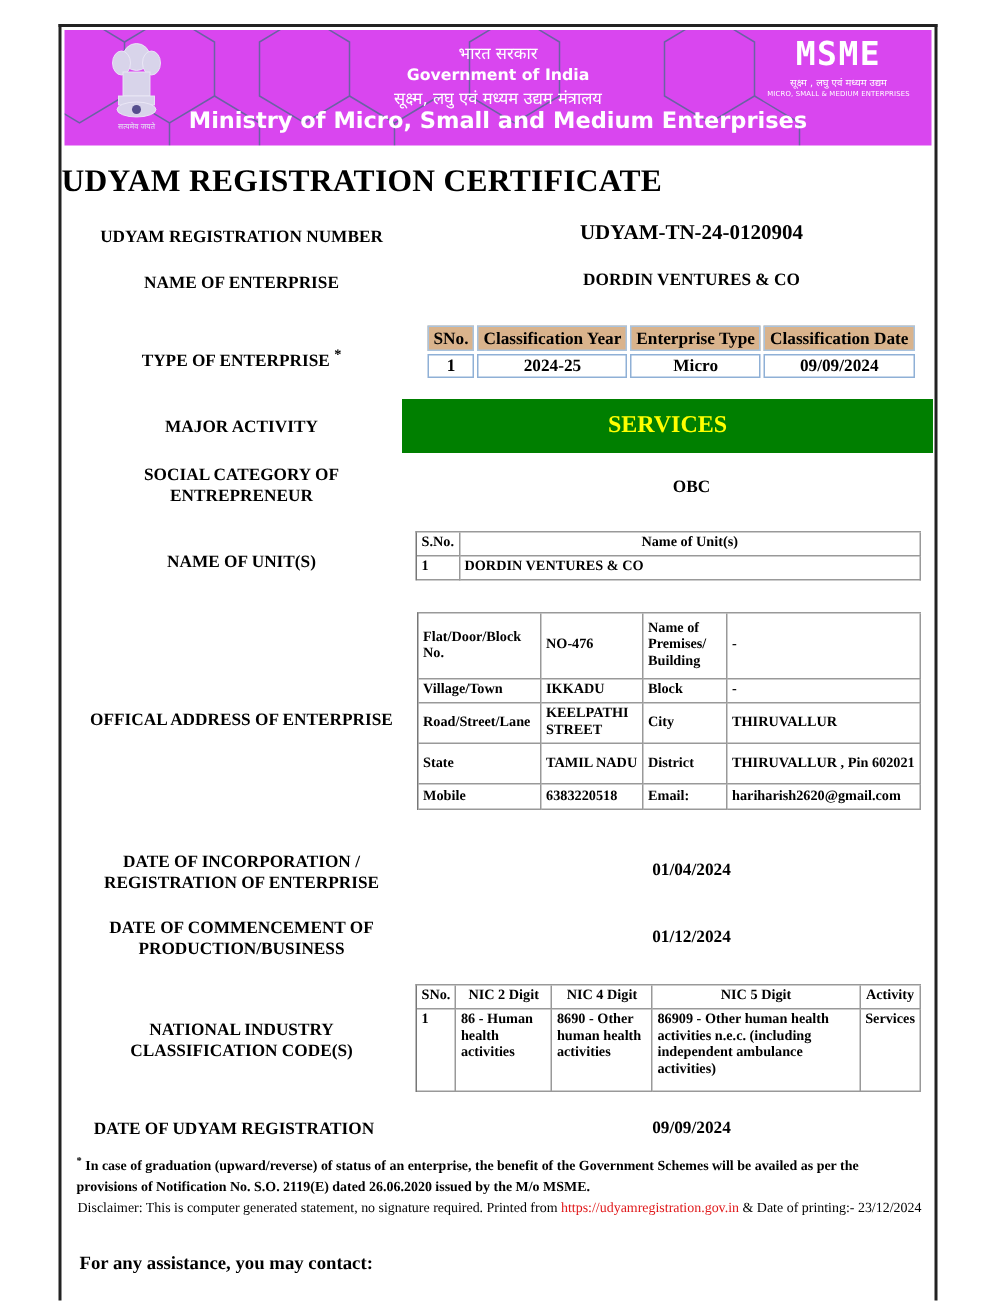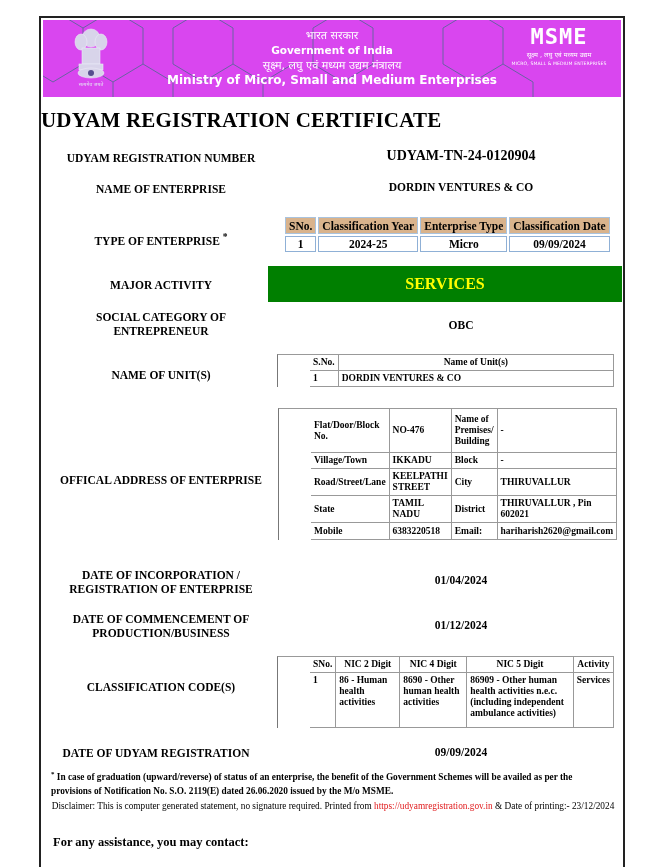--- a/index.html
+++ b/index.html
@@ -18,21 +18,21 @@
   }
   .banner .hex { position: absolute; inset: 0; }
   .emblem { position: absolute; left: 26px; top: 6px; width: 44px; height: 64px; }
   .banner-center {
     position: absolute; left: 0; right: 0; top: 8px; text-align: center; color: #fff;
     font-family: "DejaVu Sans", "Liberation Sans", sans-serif;
   }
   .banner-center .l1 { font-size: 11px; line-height: 15px; }
   .banner-center .l2 { font-size: 10.5px; line-height: 15px; font-weight: bold; }
   .banner-center .l3 { font-size: 11px; line-height: 15px; }
-  .banner-center .l4 { font-size: 12px; line-height: 15px; font-weight: bold; }
+  .banner-center .l4 { font-size: 15px; line-height: 15px; font-weight: bold; }
   .msme-logo { position: absolute; right: 12px; top: 6px; width: 100px; color: #fff; text-align: center; font-family: "DejaVu Sans", sans-serif; }
   .msme-logo .word { font-size: 22px; font-weight: bold; letter-spacing: 1px; line-height: 22px; font-family: "DejaVu Sans Mono", monospace; }
   .msme-logo .hin { font-size: 6.5px; line-height: 9px; margin-top: 3px; }
   .msme-logo .eng { font-size: 4.6px; line-height: 7px; letter-spacing: 0.1px; }
 
   .title {
     position: absolute; left: 0; right: 0; top: 90px; text-align: left;
     font-size: 21px; font-weight: bold; letter-spacing: 0.2px;
   }
 
@@ -44,21 +44,21 @@
   .cls-table { border-spacing: 2px; font-size: 11.5px; }
   .cls-table th { background: #d9b38c; border: 1px solid #a9c3de; padding: 1px 3px; white-space: nowrap; height: 17px; }
   .cls-table td { border: 1px solid #8fb0d6; text-align: center; height: 16px; padding: 0 3px; background: #fff; }
 
   .services-bar {
     position: absolute; left: 227px; top: 248px; width: 354px; height: 36px;
     background: #007f00; color: #ffff00; font-size: 16px; font-weight: bold;
     text-align: center; line-height: 36px;
   }
 
-  .grid-table { border-spacing: 0; font-size: 9.5px; border-left: 1px solid #777; border-top: 1px solid #999; padding-left: 32px; }
+  .grid-table { border-spacing: 0; font-size: 9.5px; border-left: 1px solid #777; border-top: 1px solid #999; }
   .grid-table th, .grid-table td { border-right: 1px solid #999; border-bottom: 1px solid #999; padding: 2px 3px; vertical-align: middle; text-align: left; line-height: 11px; }
   .grid-table th { text-align: center; }
   .nic-table td { vertical-align: top; }
 
   .footnote { position: absolute; left: 10px; right: 8px; top: 749px; font-size: 9.3px; font-weight: bold; line-height: 14px; }
   .footnote sup { font-size: 7px; }
   .disclaimer { position: absolute; left: 10px; right: 8px; top: 782px; font-size: 9.3px; text-align: center; line-height: 13px; }
   .disclaimer .link { color: #e0191b; }
   .assist { position: absolute; left: 12px; top: 817px; font-size: 12.5px; font-weight: bold; }
 </style>
@@ -199,20 +199,21 @@
   </div>
   <div class="val" style="left:270px; width:300px; top:556px; font-size:11.5px;">01/04/2024</div>
 
   <div class="lbl" style="left:20px; width:200px; top:594px;">
     <div>DATE OF COMMENCEMENT OF</div>
     <div>PRODUCTION/BUSINESS</div>
   </div>
   <div class="val" style="left:270px; width:300px; top:601px; font-size:11.5px;">01/12/2024</div>
 
   <div class="lbl" style="left:20px; width:200px; top:662px;">
+    <div>NATIONAL INDUSTRY</div>
     <div>CLASSIFICATION CODE(S)</div>
   </div>
   <table class="grid-table nic-table" style="left:236px; top:638px; width:337px;">
     <tbody>
         <tr style="height:16px;">
       <th style="width:24px; text-align:left;">SNo.</th>
       <th style="width:64px;">NIC 2 Digit</th>
       <th style="width:67px;">NIC 4 Digit</th>
       <th>NIC 5 Digit</th>
       <th style="width:40px;">Activity</th>

